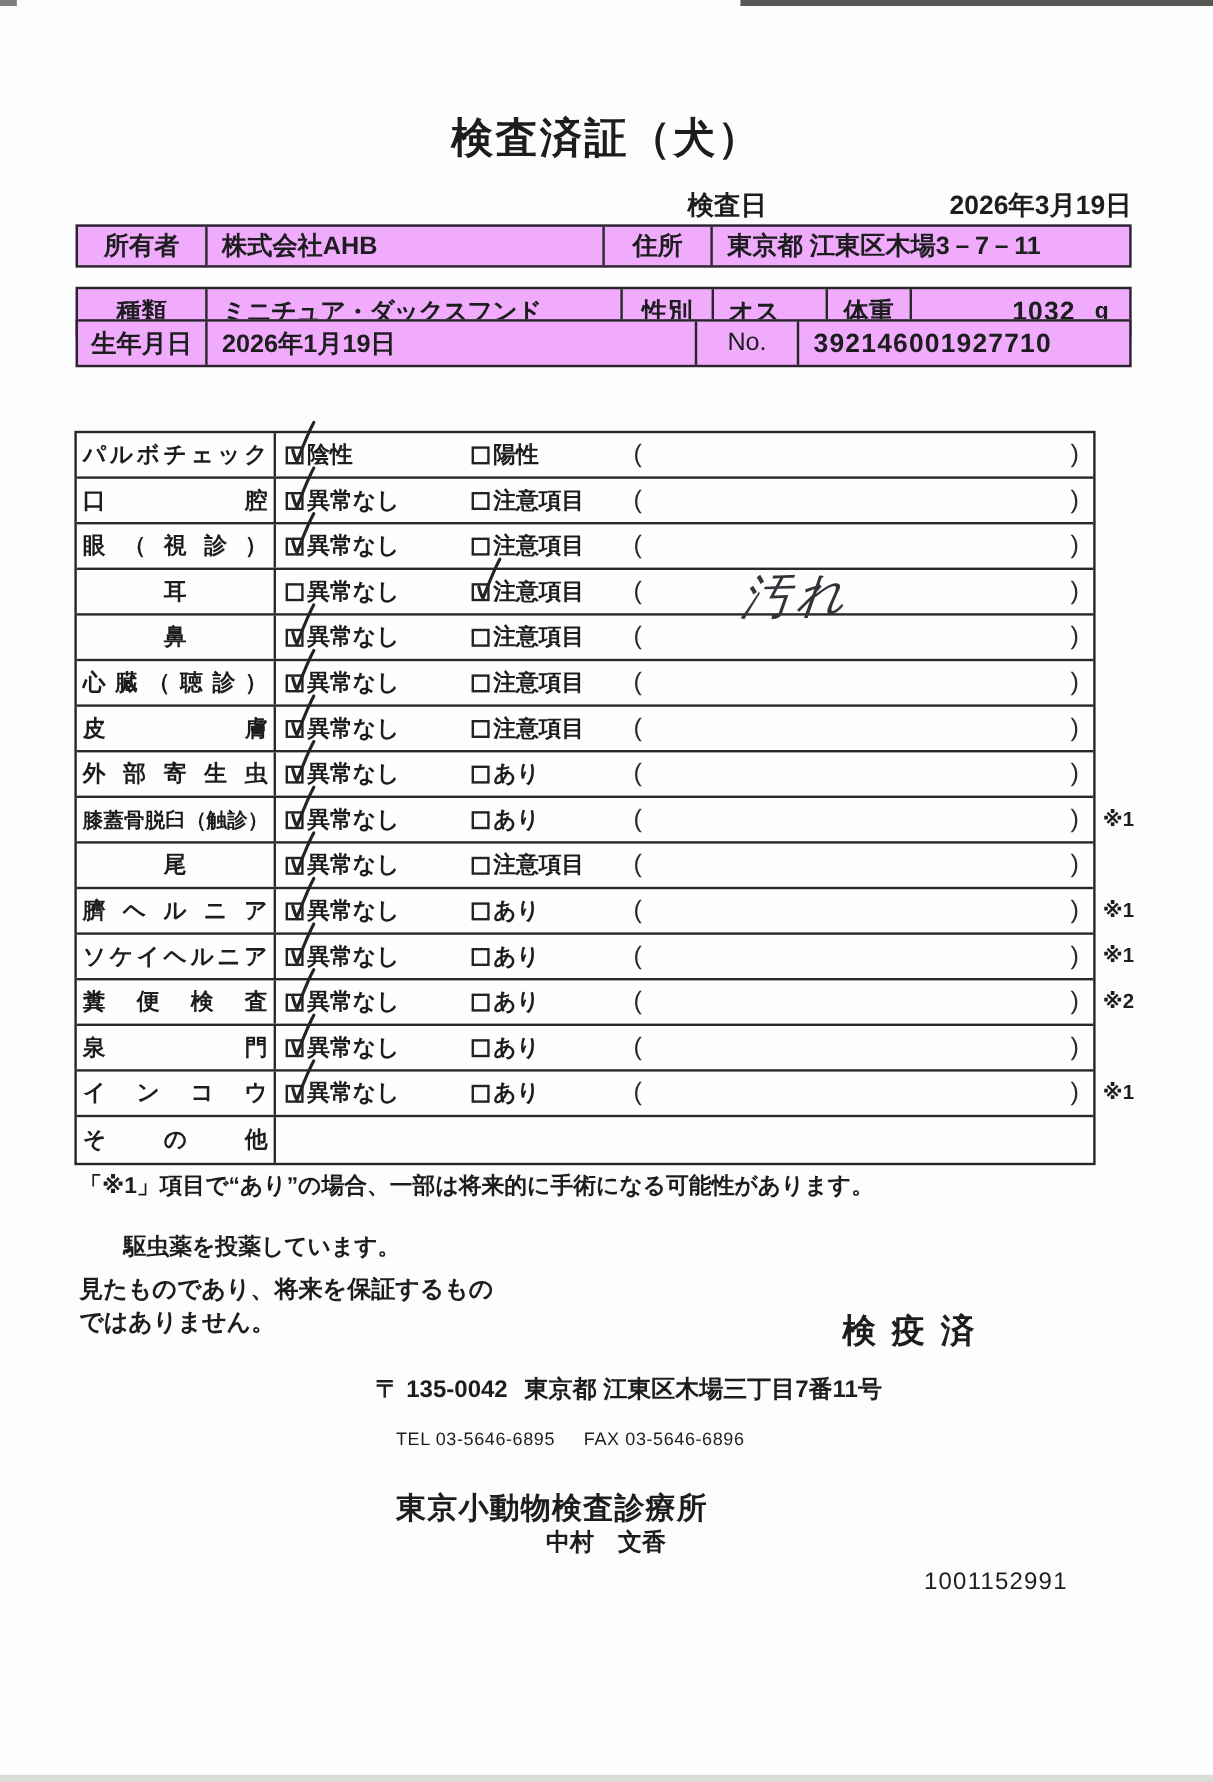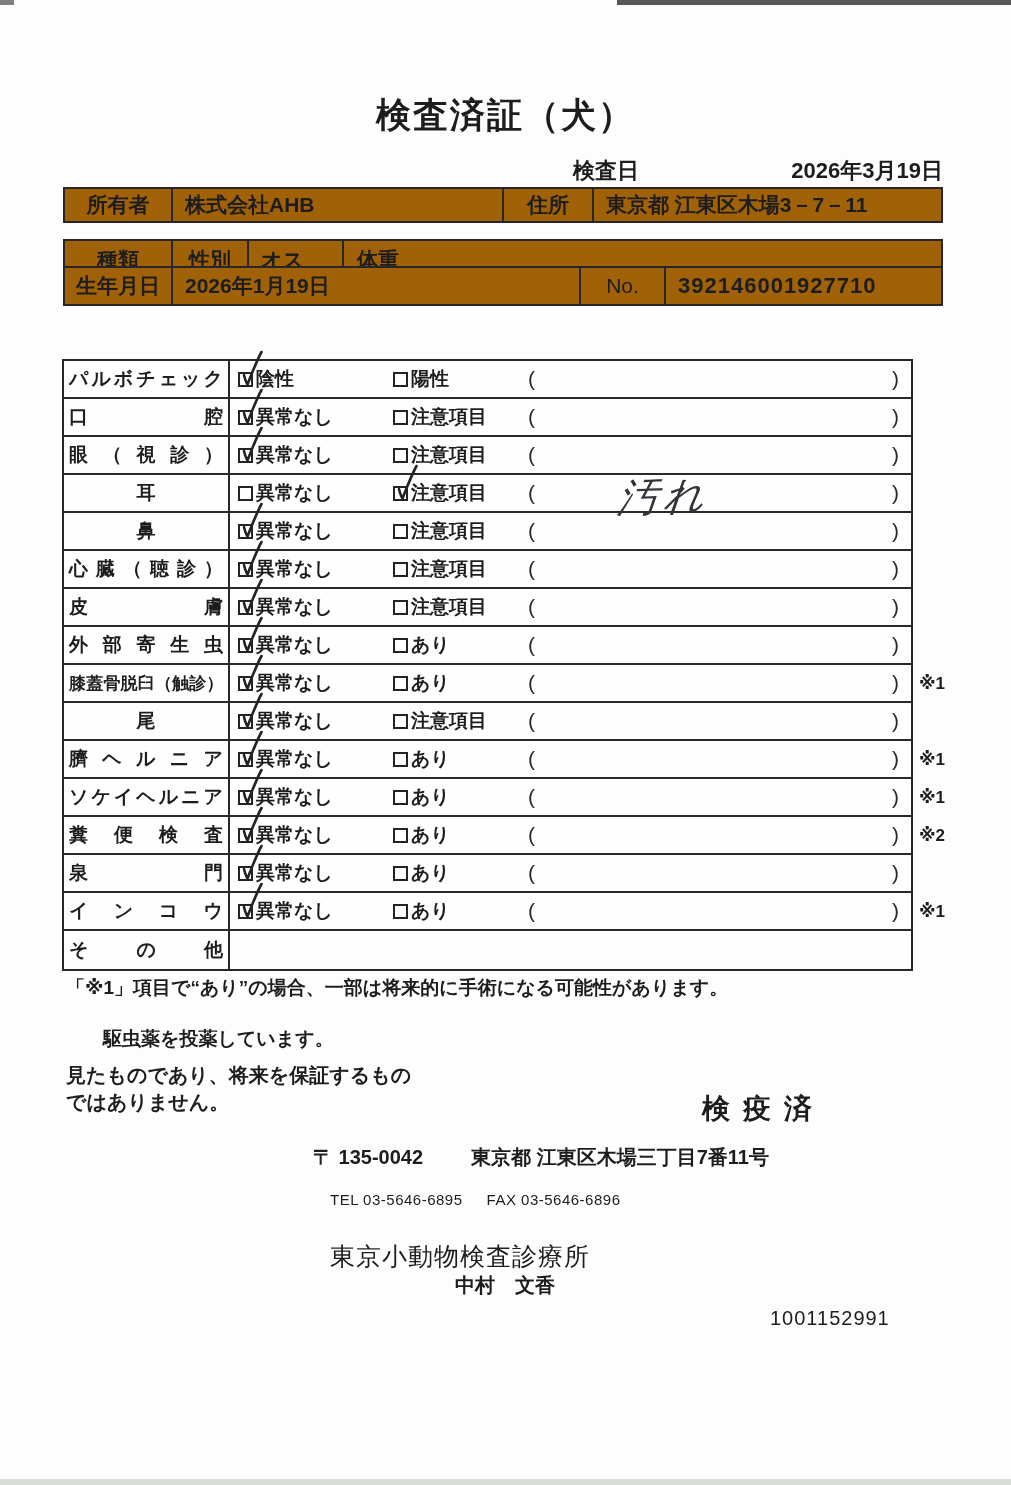--- a/index.html
+++ b/index.html
@@ -17,21 +17,21 @@
   .scan-bar-bottom { left:0; top:1479px; width:1011px; height:6px; background:#d9dcd8; }
   .scan-line-red { left:62px; top:433px; width:851px; height:2px; background:rgba(205,70,45,.55); }
   .scan-line-cyan { left:62px; top:436px; width:851px; height:2px; background:rgba(90,175,215,.5); }
 
   
   .doc-title { left:0; top:92px; width:1011px; text-align:center; font-size:35px; font-weight:600; letter-spacing:2px; }
   .insp-date-label { left:573px; top:156px; font-size:22px; font-weight:600; }
   .insp-date-value { left:700px; top:156px; width:243px; text-align:right; font-size:22px; font-weight:600; }
 
   
-  .itable { display:flex; border:2px solid #27272a; background:#a16207; align-items:stretch; }
+  .itable { display:flex; border:2px solid #27272a; background:#f0abfc; align-items:stretch; }
   .icell { display:flex; align-items:center; border-left:2px solid #27272a; font-size:21px; font-weight:600; overflow:hidden; white-space:nowrap; }
   .icell:first-child { border-left:none; }
   .icell.lab { justify-content:center; }
   .icell.val { padding-left:12px; }
   .icell.num { font-family:"Liberation Sans",sans-serif; letter-spacing:1px; font-size:22px; }
   .weight-cell { justify-content:flex-end; padding-right:16px; gap:16px; }
 
   
   .intro { left:66px; top:329px; font-size:19px; font-weight:600; }
 
@@ -57,23 +57,23 @@
               font-size:17px; font-weight:600; white-space:nowrap; }
 
   
   .fnote1 { left:66px; top:975px; font-size:19px; font-weight:600; }
   .fnote2 { left:66px; top:1001px; font-size:19px; font-weight:600; }
   .fnote2b { left:103px; top:1026px; font-size:19px; font-weight:600; }
 
   
   .disclaimer { left:66px; top:1062px; font-size:20px; font-weight:600; line-height:27px; }
   .stamp { left:702px; top:1090px; font-size:28px; font-weight:600; letter-spacing:13px; white-space:nowrap; }
-  .addr { left:313px; top:1144px; font-size:20px; font-weight:600; display:flex; gap:48px; white-space:nowrap; }
+  .addr { left:313px; top:1144px; font-size:20px; font-weight:600; display:flex; gap:14px; white-space:nowrap; }
   .tel { left:330px; top:1191px; font-size:15px; font-weight:500; letter-spacing:.5px; display:flex; gap:24px; white-space:nowrap; }
-  .clinic { left:330px; top:1240px; font-size:25px; font-weight:400; letter-spacing:1px; }
+  .clinic { left:330px; top:1240px; font-size:25px; font-weight:700; letter-spacing:1px; }
   .vet { left:455px; top:1272px; font-size:20px; font-weight:600; }
   .serial { left:770px; top:1307px; font-size:20px; font-weight:500; letter-spacing:1px; }
 </style>
 </head>
 <body>
 
 <div id="page">
 
   <div class="abs scan-bar-top"></div>
   <div class="abs scan-bar-topleft"></div>
@@ -87,23 +87,28 @@
 
   <div class="abs itable" style="left:63px; top:187px; width:880px; height:36px;">
     <div class="icell lab" style="width:106px">所有者</div>
     <div class="icell val" style="width:331px">株式会社AHB</div>
     <div class="icell lab" style="width:90px">住所</div>
     <div class="icell val" style="flex:1">東京都 江東区木場3－7－11</div>
   </div>
 
   <div class="abs itable" style="left:63px; top:239px; width:880px; height:42px;">
     <div class="icell lab" style="width:106px">種類</div>
+    <div class="icell val" style="width:346px; letter-spacing:-1px;">ミニチュア・ダックスフンド</div>
     <div class="icell lab" style="width:76px">性別</div>
     <div class="icell val" style="width:95px">オス</div>
     <div class="icell lab" style="width:70px">体重</div>
+    <div class="icell num weight-cell" style="flex:1">
+      <span>1032</span>
+      <span style="font-size:19px">g</span>
+    </div>
   </div>
 
   <div class="abs itable" style="left:63px; top:266px; width:880px; height:40px;">
     <div class="icell lab" style="width:106px">生年月日</div>
     <div class="icell val" style="width:408px">2026年1月19日</div>
     <div class="icell lab" style="width:85px; font-weight:500;">No.</div>
     <div class="icell val num" style="flex:1">392146001927710</div>
   </div>
 
 

